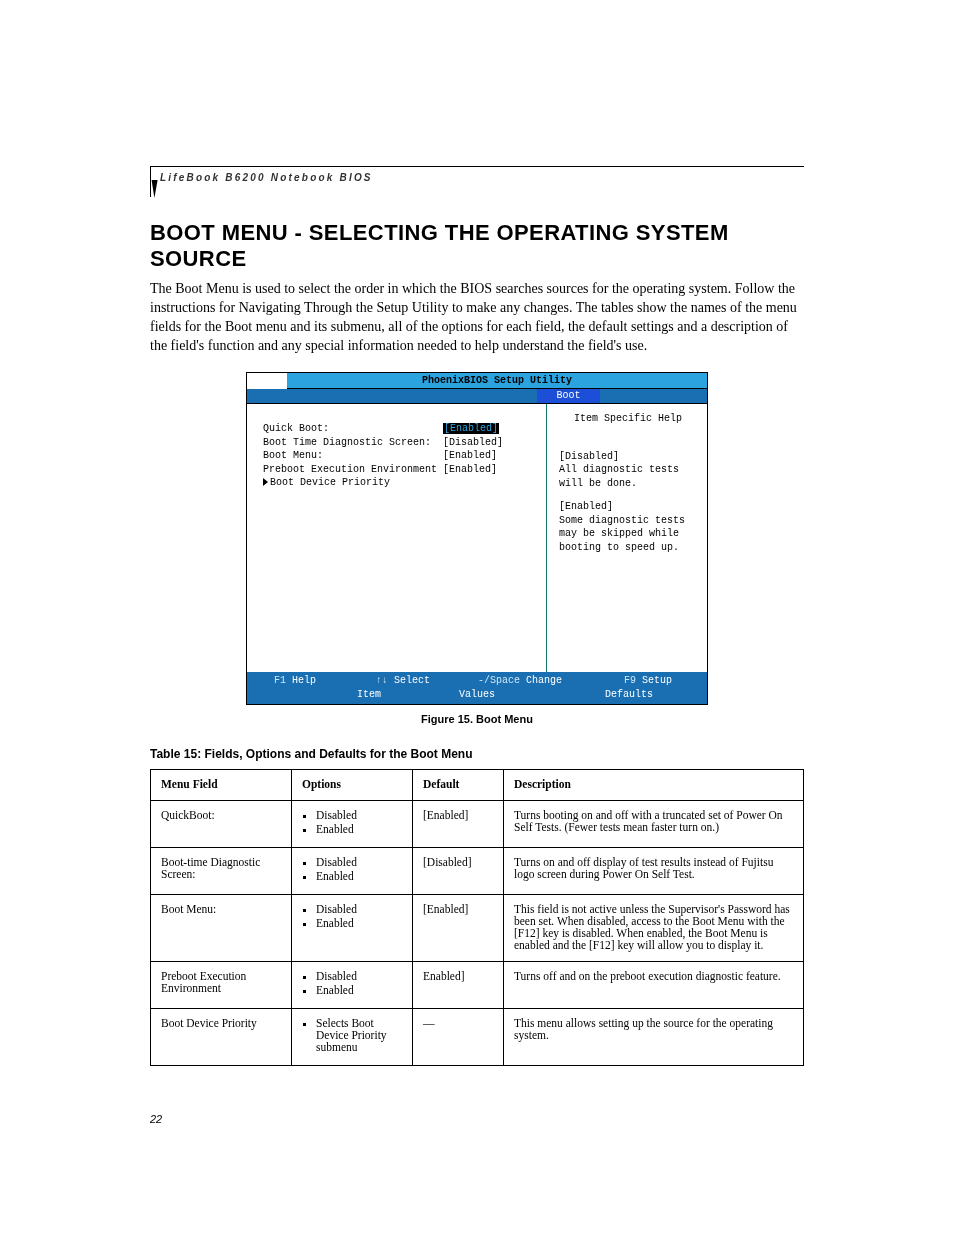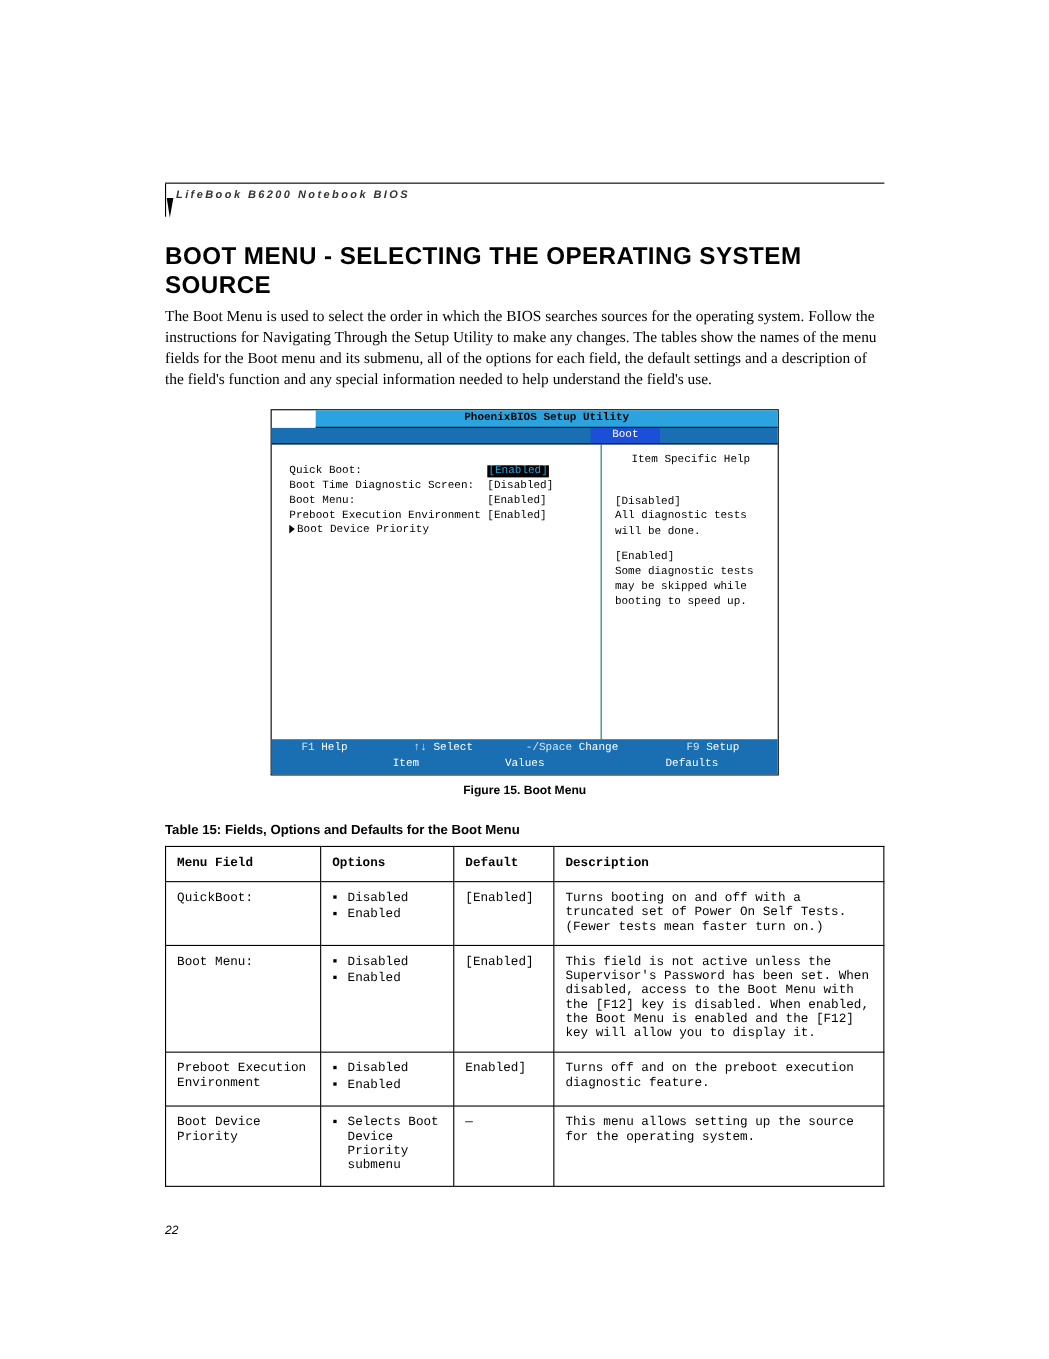--- a/index.html
+++ b/index.html
@@ -164,21 +164,21 @@
     font-family: "Helvetica Neue", Arial, sans-serif;
     font-size: 12px;
     font-weight: 700;
     margin: 6px 0 8px 0;
   }
 
   
   table.fields {
     width: 100%;
     border-collapse: collapse;
-    font-family: Liberation Mono, monospace;
+    font-family: Liberation Serif, serif;
     font-size: 11.5px;
   }
   table.fields th, table.fields td {
     border: 1px solid #000;
     text-align: left;
     vertical-align: top;
     padding: 8px 10px 10px 10px;
   }
   table.fields th {
     font-weight: 700;
@@ -280,27 +280,38 @@
           <td>
             <ul class="opts">
               <li>Disabled</li>
               <li>Enabled</li>
             </ul>
           </td>
           <td>[Enabled]</td>
           <td>Turns booting on and off with a truncated set of Power On Self Tests. (Fewer tests mean faster turn on.)</td>
         </tr>
         <tr>
-          <td>Boot Menu:</td>
+          <td>Boot-time Diagnostic Screen:</td>
           <td>
             <ul class="opts">
               <li>Disabled</li>
               <li>Enabled</li>
             </ul>
           </td>
+          <td>[Disabled]</td>
+          <td>Turns on and off display of test results instead of Fujitsu logo screen during Power On Self Test.</td>
+        </tr>
+        <tr>
+          <td>Boot Menu:</td>
+          <td>
+            <ul class="opts">
+              <li>Disabled</li>
+              <li>Enabled</li>
+            </ul>
+          </td>
           <td>[Enabled]</td>
           <td>This field is not active unless the Supervisor's Password has been set. When disabled, access to the Boot Menu with the [F12] key is disabled. When enabled, the Boot Menu is enabled and the [F12] key will allow you to display it.</td>
         </tr>
         <tr>
           <td>Preboot Execution Environment</td>
           <td>
             <ul class="opts">
               <li>Disabled</li>
               <li>Enabled</li>
             </ul>

